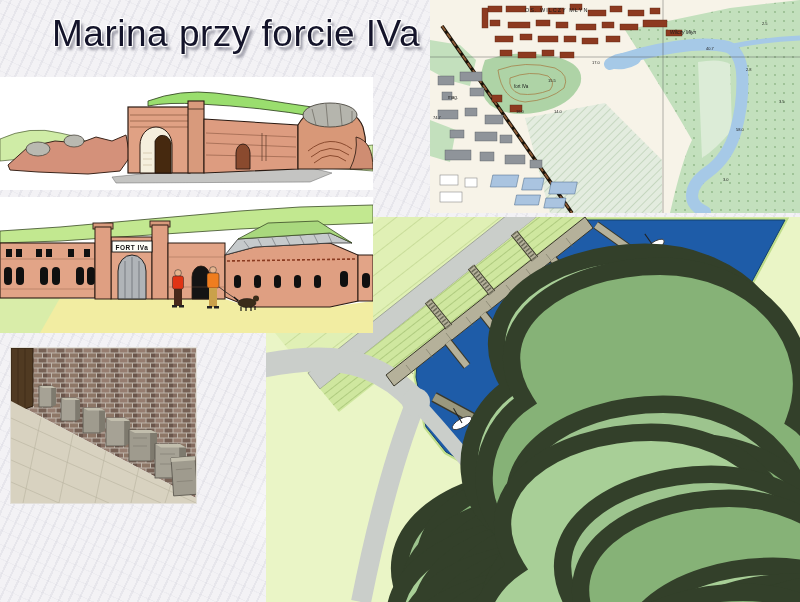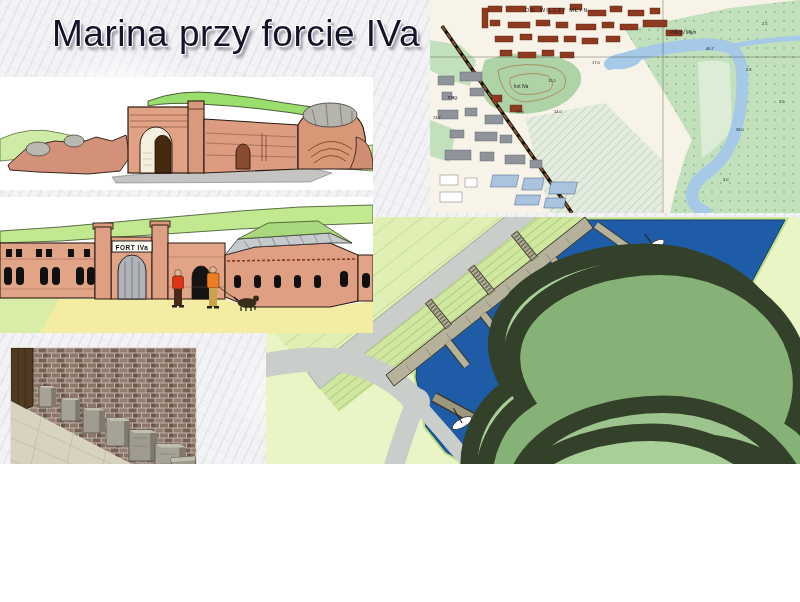--- a/index.html
+++ b/index.html
@@ -1,17 +1,17 @@
 <!DOCTYPE html>
 <html><head>
 <meta charset="utf-8">
 <style>
   html,body{margin:0;padding:0;}
   .slide{
-    position:relative;width:800px;height:464px;overflow:hidden;
+    position:relative;width:800px;height:602px;overflow:hidden;
     font-family:"Liberation Sans",sans-serif;
     background-color:#f3f2f5;
     background-image:
       radial-gradient(ellipse 120px 60px at 15% 20%, rgba(255,255,255,.9), rgba(255,255,255,0) 70%),
       radial-gradient(ellipse 160px 70px at 70% 60%, rgba(255,255,255,.8), rgba(255,255,255,0) 70%),
       radial-gradient(ellipse 140px 80px at 40% 85%, rgba(255,255,255,.8), rgba(255,255,255,0) 70%),
       repeating-linear-gradient(115deg, rgba(200,200,212,.28) 0 2px, rgba(255,255,255,0) 2px 9px),
       repeating-linear-gradient(25deg, rgba(208,208,218,.18) 0 1px, rgba(255,255,255,0) 1px 13px);
   }
   .title{

